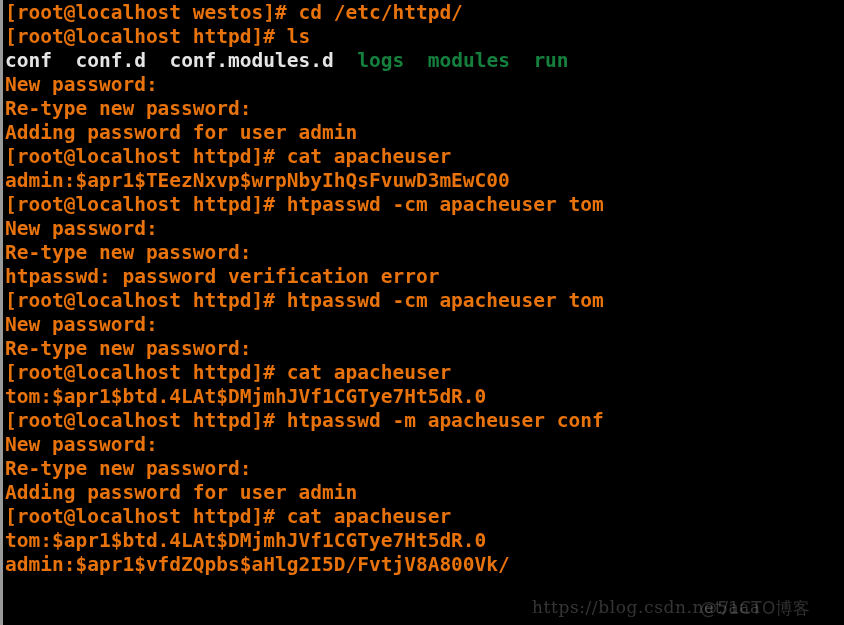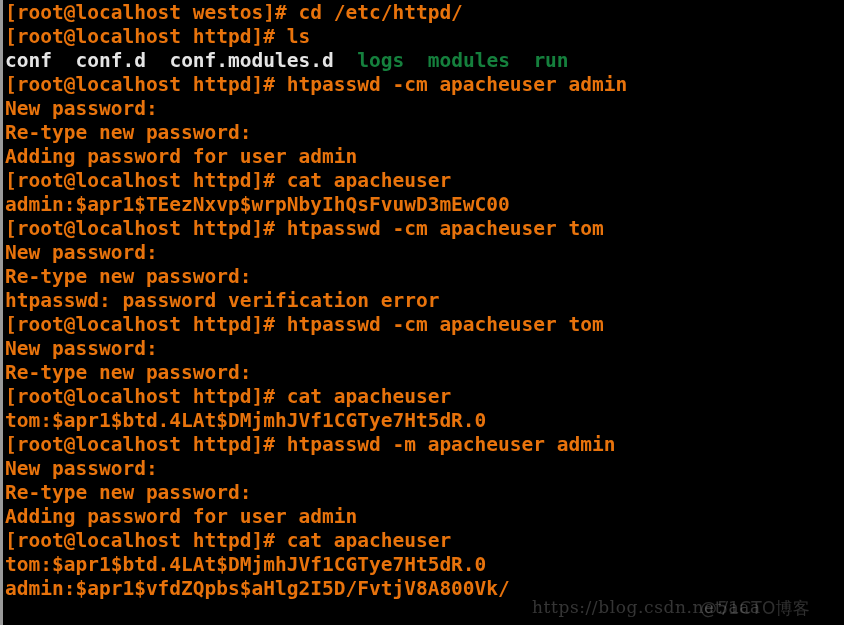--- a/index.html
+++ b/index.html
@@ -98,36 +98,35 @@
 <div id="terminal">
 
   <div id="left-gutter">
     <div id="left-gutter-thumb"></div>
   </div>
 
   <div id="screen">
       <div class="line"><span class="seg c-orange">[root@localhost westos]# cd /etc/httpd/</span></div>
       <div class="line"><span class="seg c-orange">[root@localhost httpd]# ls</span></div>
       <div class="line"><span class="seg c-blue">conf</span><span class="seg c-orange">  </span><span class="seg c-blue">conf.d</span><span class="seg c-orange">  </span><span class="seg c-blue">conf.modules.d</span><span class="seg c-orange">  </span><span class="seg c-cyan">logs</span><span class="seg c-orange">  </span><span class="seg c-cyan">modules</span><span class="seg c-orange">  </span><span class="seg c-cyan">run</span></div>
-      <div class="line"><span class="seg c-orange">[root@localhost httpd]# htpasswd -cm apacheuser admin</span></div>
       <div class="line"><span class="seg c-orange">New password:</span></div>
       <div class="line"><span class="seg c-orange">Re-type new password:</span></div>
       <div class="line"><span class="seg c-orange">Adding password for user admin</span></div>
       <div class="line"><span class="seg c-orange">[root@localhost httpd]# cat apacheuser</span></div>
       <div class="line"><span class="seg c-orange">admin:$apr1$TEezNxvp$wrpNbyIhQsFvuwD3mEwC00</span></div>
       <div class="line"><span class="seg c-orange">[root@localhost httpd]# htpasswd -cm apacheuser tom</span></div>
       <div class="line"><span class="seg c-orange">New password:</span></div>
       <div class="line"><span class="seg c-orange">Re-type new password:</span></div>
       <div class="line"><span class="seg c-orange">htpasswd: password verification error</span></div>
       <div class="line"><span class="seg c-orange">[root@localhost httpd]# htpasswd -cm apacheuser tom</span></div>
       <div class="line"><span class="seg c-orange">New password:</span></div>
       <div class="line"><span class="seg c-orange">Re-type new password:</span></div>
       <div class="line"><span class="seg c-orange">[root@localhost httpd]# cat apacheuser</span></div>
       <div class="line"><span class="seg c-orange">tom:$apr1$btd.4LAt$DMjmhJVf1CGTye7Ht5dR.0</span></div>
-      <div class="line"><span class="seg c-orange">[root@localhost httpd]# htpasswd -m apacheuser admin</span></div>
+      <div class="line"><span class="seg c-orange">[root@localhost httpd]# htpasswd -m apacheuser conf</span></div>
       <div class="line"><span class="seg c-orange">New password:</span></div>
       <div class="line"><span class="seg c-orange">Re-type new password:</span></div>
       <div class="line"><span class="seg c-orange">Adding password for user admin</span></div>
       <div class="line"><span class="seg c-orange">[root@localhost httpd]# cat apacheuser</span></div>
       <div class="line"><span class="seg c-orange">tom:$apr1$btd.4LAt$DMjmhJVf1CGTye7Ht5dR.0</span></div>
       <div class="line"><span class="seg c-orange">admin:$apr1$vfdZQpbs$aHlg2I5D/FvtjV8A800Vk/</span></div>
     </div>
 
   <div class="watermark" id="watermark-url">https://blog.csdn.net/aaa</div>
 

